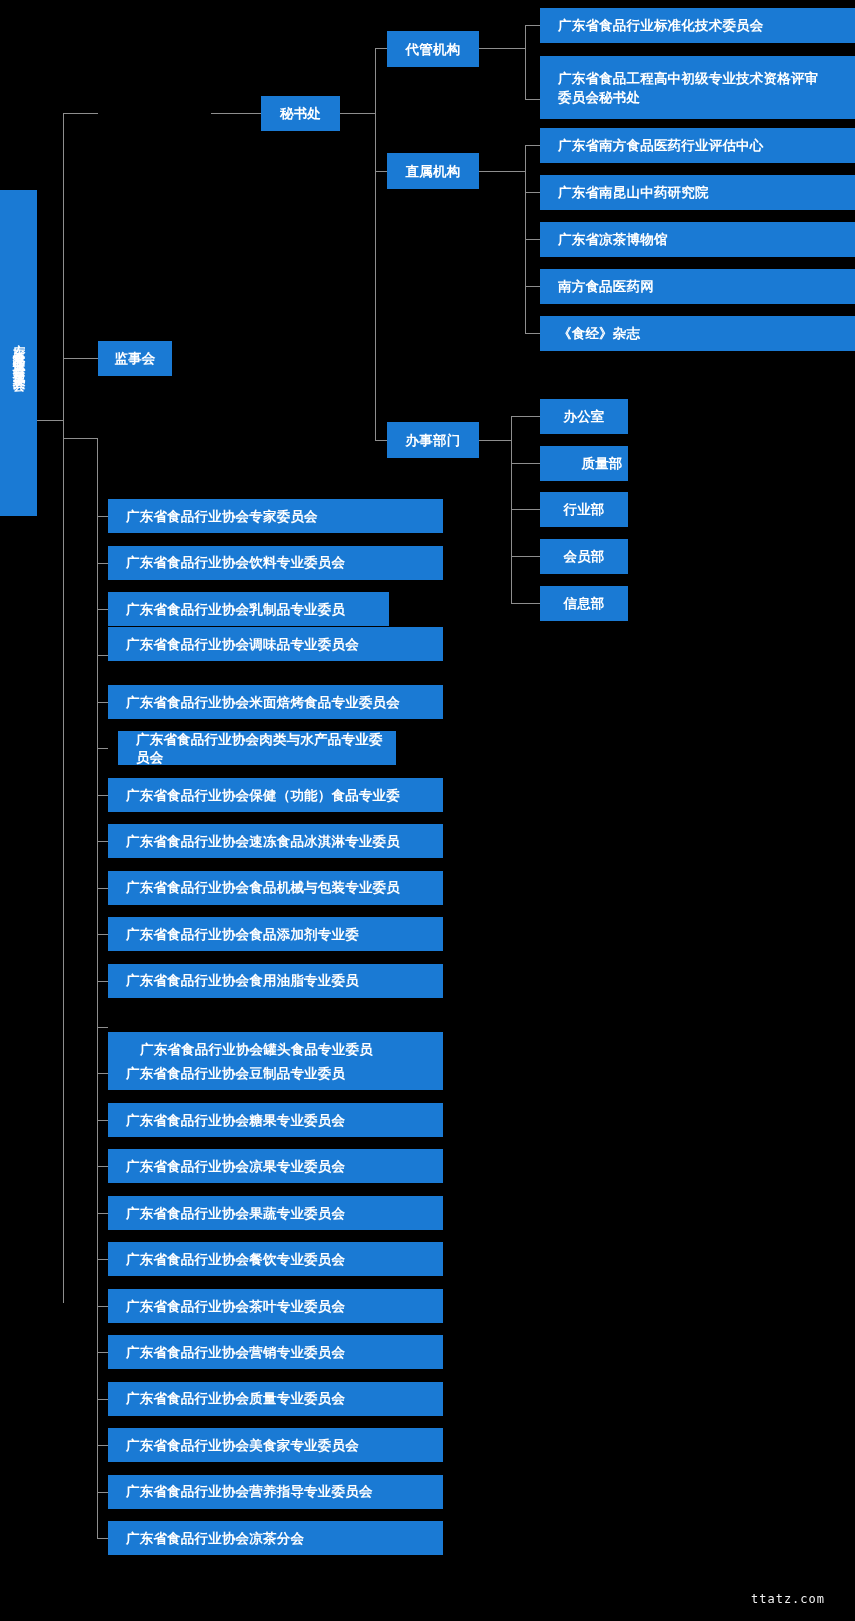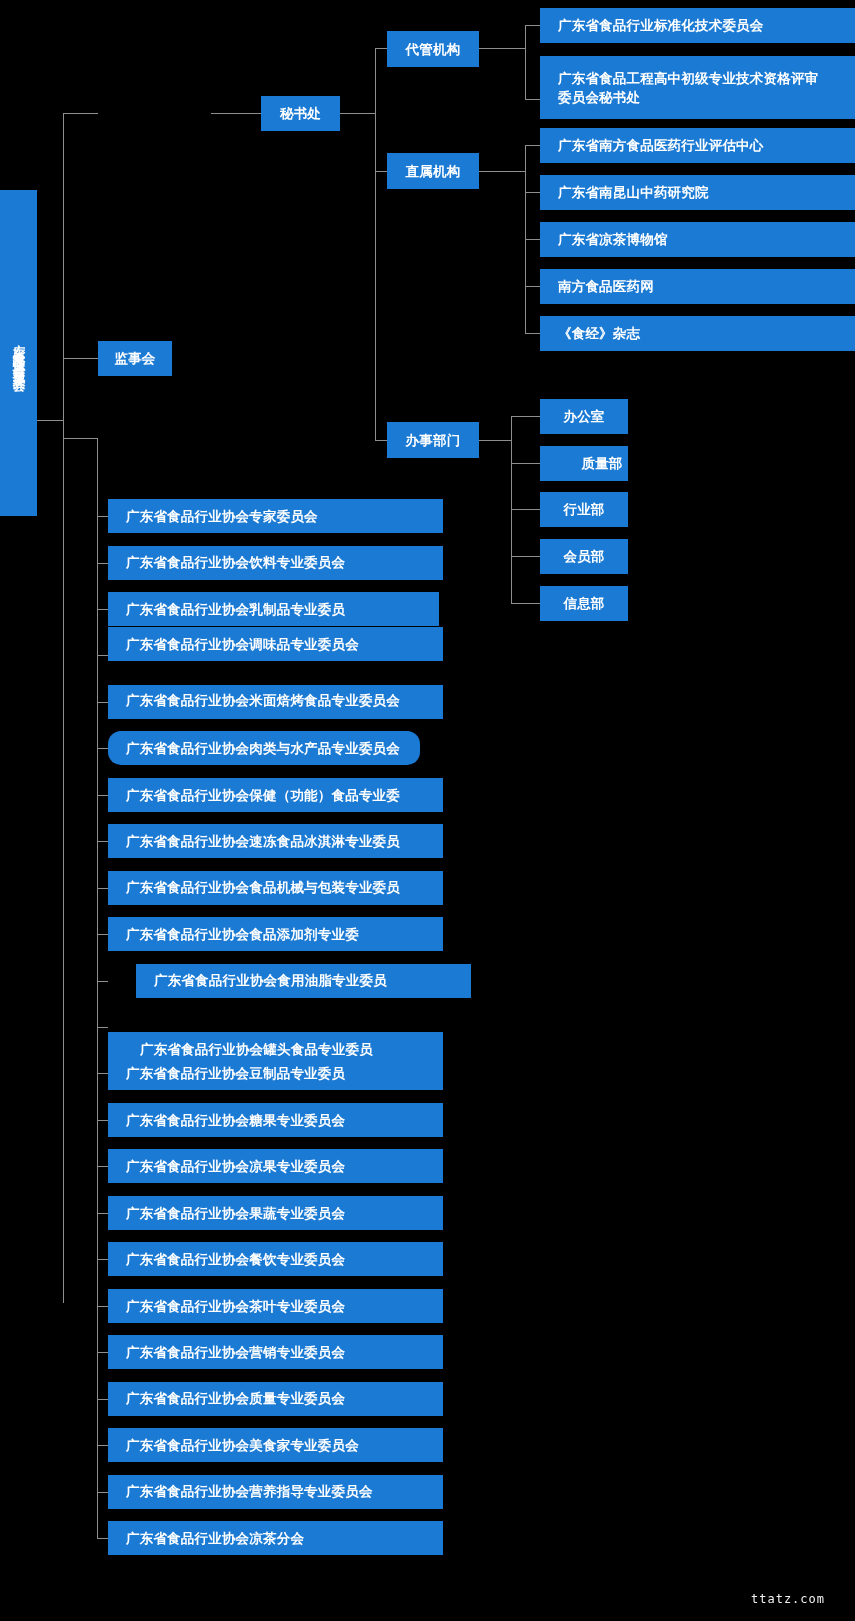--- a/index.html
+++ b/index.html
@@ -191,45 +191,45 @@
     <span>信息部</span>
   </div>
 
   <div id="committee-nodes">
       <div class="node left" style="left: 108px; top: 499px; width: 335px; height: 34px;">
         <span>广东省食品行业协会专家委员会</span>
       </div>
       <div class="node left" style="left: 108px; top: 545.5px; width: 335px; height: 34px;">
         <span>广东省食品行业协会饮料专业委员会</span>
       </div>
-      <div class="node left" style="left: 108px; top: 591.9px; width: 331px; height: 34px;">
+      <div class="node left" style="left: 108px; top: 591.9px; width: 281px; height: 34px;">
         <span>广东省食品行业协会乳制品专业委员</span>
       </div>
       <div class="node left" style="left: 108px; top: 627px; width: 335px; height: 34px;">
         <span>广东省食品行业协会调味品专业委员会</span>
       </div>
-      <div class="node left" style="left: 108px; top: 684.8px; width: 335px; height: 34px; font-family: Liberation Mono, monospace;">
+      <div class="node left" style="left: 108px; top: 684.8px; width: 335px; height: 34px;">
         <span>广东省食品行业协会米面焙烤食品专业委员会</span>
       </div>
-      <div class="node left" style="left: 108px; top: 731.3px; width: 312px; height: 34px; border-radius: 13px;">
+      <div class="node left" style="left: 118px; top: 731.3px; width: 278px; height: 34px;">
         <span>广东省食品行业协会肉类与水产品专业委员会</span>
       </div>
       <div class="node left" style="left: 108px; top: 777.7px; width: 335px; height: 34px;">
         <span>广东省食品行业协会保健（功能）食品专业委</span>
       </div>
       <div class="node left" style="left: 108px; top: 824.2px; width: 335px; height: 34px;">
         <span>广东省食品行业协会速冻食品冰淇淋专业委员</span>
       </div>
       <div class="node left" style="left: 108px; top: 870.6px; width: 335px; height: 34px;">
         <span>广东省食品行业协会食品机械与包装专业委员</span>
       </div>
       <div class="node left" style="left: 108px; top: 917px; width: 335px; height: 34px;">
         <span>广东省食品行业协会食品添加剂专业委</span>
       </div>
-      <div class="node left" style="left: 108px; top: 963.5px; width: 335px; height: 34px; margin-left: 28px;">
+      <div class="node left" style="left: 108px; top: 963.5px; width: 335px; height: 34px;">
         <span>广东省食品行业协会食用油脂专业委员</span>
       </div>
       <div class="node left" style="left: 108px; top: 1032px; width: 335px; height: 34px; padding-left: 32px;">
         <span>广东省食品行业协会罐头食品专业委员</span>
       </div>
       <div class="node left" style="left: 108px; top: 1056.4px; width: 335px; height: 34px;">
         <span>广东省食品行业协会豆制品专业委员</span>
       </div>
       <div class="node left" style="left: 108px; top: 1102.8px; width: 335px; height: 34px;">
         <span>广东省食品行业协会糖果专业委员会</span>

